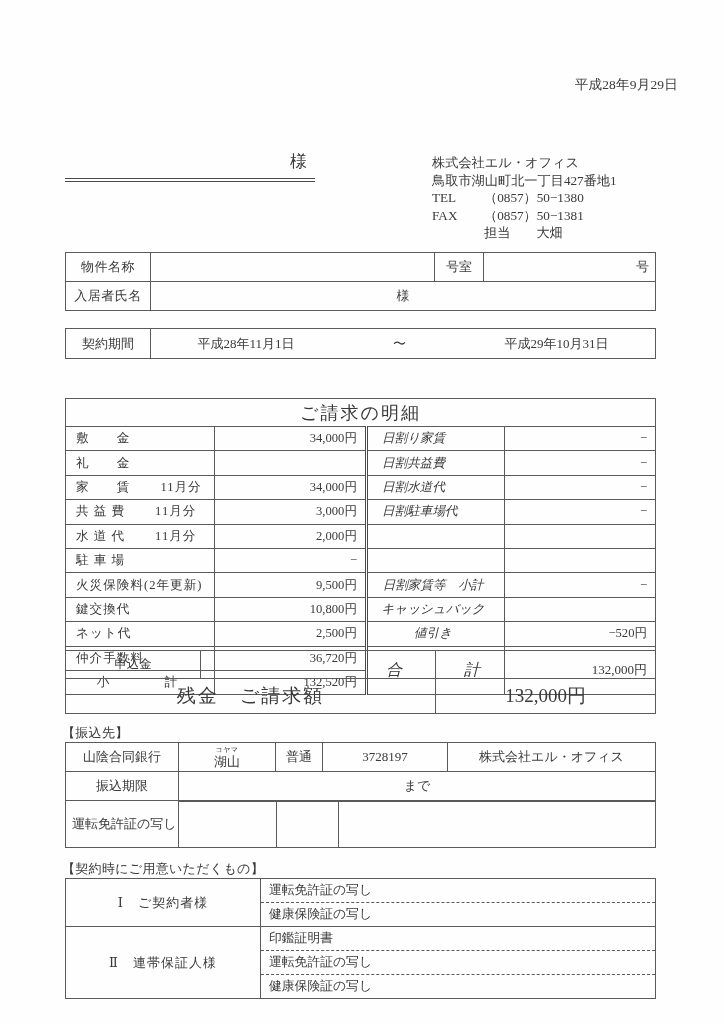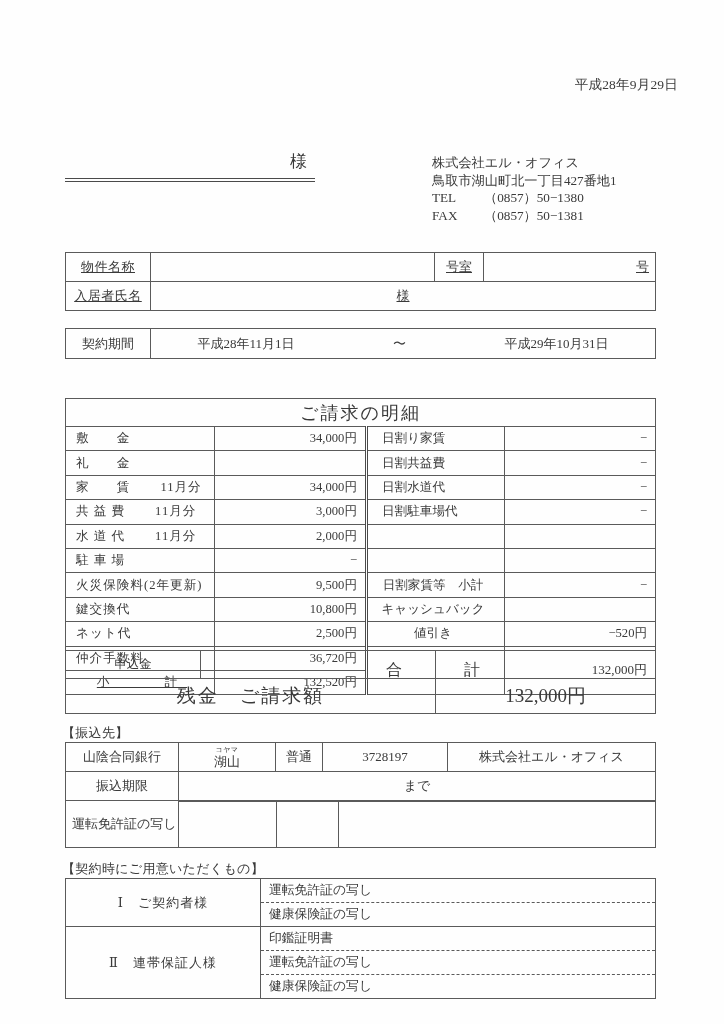--- a/index.html
+++ b/index.html
@@ -93,51 +93,51 @@
     height: 26px;
     vertical-align: middle;
     white-space: nowrap;
     overflow: hidden;
   }
   .c { text-align: center; }
   .r { text-align: right; }
   .l { text-align: left; }
 
   
-  #property-table { left: 65px; top: 252px; width: 590px; text-decoration: underline; }
+  #property-table { left: 65px; top: 252px; width: 590px; }
   #property-table td { height: 28px; }
   #property-table .lblcell { text-align: center; font-size: 13px; letter-spacing: .5px; }
 
   
   #period-table { left: 65px; top: 328px; width: 590px; }
   #period-table td { height: 29px; }
 
   
   #billing-table { left: 65px; top: 370px; width: 590px; margin-top: 28px; }
   #billing-table td { height: 23.4px; font-size: 12.6px; }
   #billing-table td.banner {
     height: 27px;
     text-align: center;
     font-size: 18px;
     letter-spacing: 2px;
     padding: 0;
   }
-  #billing-table td.midsep { border-left: 3.2px double #4a4a4a; }
+  #billing-table td.midsep { border-left: 3.2px double #4a4a4a; font-style: italic; }
   #billing-table td.itemname { padding-left: 10px; letter-spacing: 1px; }
   #billing-table td.money { text-align: right; padding-right: 8px; padding-left: 20px; }
   #billing-table td.rightname { text-align: left; padding-left: 14px; }
   #billing-table td.rightname.ctr { text-align: center; padding-left: 0; }
   #billing-table td.total-lbl {
     text-align: center;
     font-size: 16px;
     letter-spacing: 10px;
     padding-left: 10px;
   }
   #billing-table td.total-val { text-align: right; padding-right: 8px; font-size: 13px; }
-  #billing-table td.subtotal-lbl { text-align: center; letter-spacing: 10px; padding-left: 10px; text-decoration: underline; }
+  #billing-table td.subtotal-lbl { text-align: center; letter-spacing: 10px; padding-left: 10px; }
   .sp { display: inline-block; }
 
   
   #balance-table { left: 65px; top: 650px; width: 590px; }
   #balance-table td { height: 27px; }
   #balance-table td.apply-lbl { text-align: center; font-size: 12.4px; }
   #balance-table td.balance-lbl {
     text-align: center;
     font-size: 19px;
     letter-spacing: 2px;
@@ -221,20 +221,23 @@
   <div class="company">
     <div>株式会社エル・オフィス</div>
     <div>鳥取市湖山町北一丁目427番地1</div>
     <div class="row-tel">
       <span class="lbl">TEL</span>
       <span>（0857）50−1380</span>
     </div>
     <div class="row-tel">
       <span class="lbl">FAX</span>
       <span>（0857）50−1381</span>
+    </div>
+    <div class="tanto">
+      <span>担当</span><span class="nm">大畑</span>
     </div>
   </div>
 
   <table class="doc" id="property-table">
     <colgroup>
       <col style="width:85px">
         <col style="width:284px">
         <col style="width:49px">
         <col style="width:172px">
     </colgroup>

